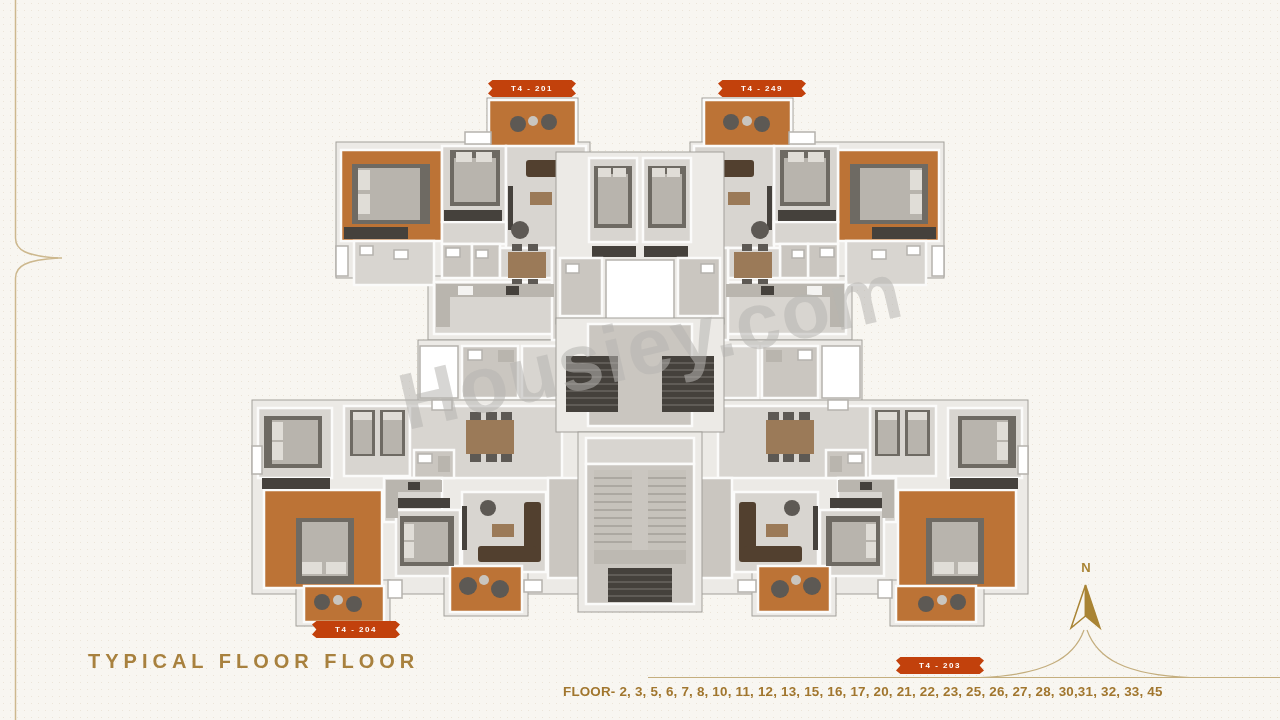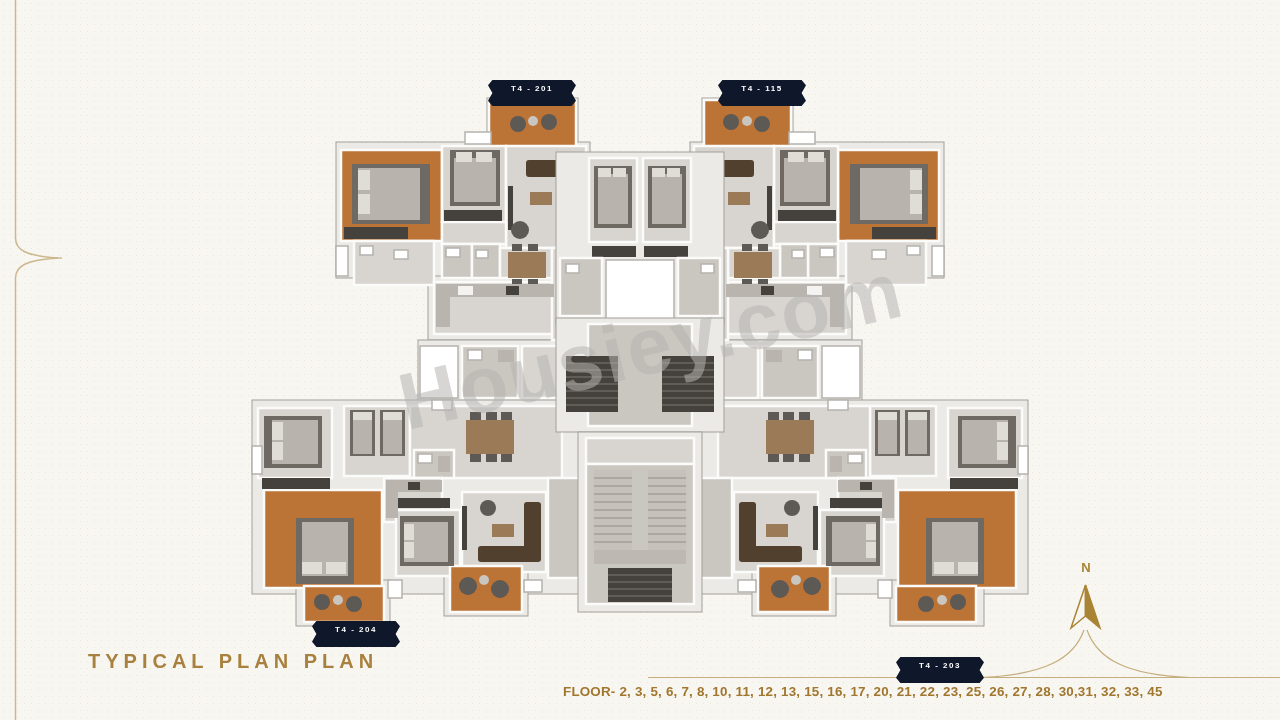--- a/index.html
+++ b/index.html
@@ -25,22 +25,22 @@
   .white{fill:#ffffff;stroke:#b5b2ad;stroke-width:1.5;}
   .counter{fill:#b9b5ae;}
   .sofa{fill:#52402f;}
   .chair{fill:#5d5954;}
   .hatch{stroke:#7d7972;stroke-width:1;fill:none;}
   .tread{stroke:#928e87;stroke-width:1;fill:none;}
   .flourish{stroke:#cdb88e;stroke-width:1.5;fill:none;}
   .rule{stroke:#c4ae7e;stroke-width:1.2;fill:none;}
 
   .ribbon{
-    position:absolute;width:88px;height:26px;line-height:17px;
-    background:#0f172a;color:#ffffff;font-size:8px;font-weight:bold;
+    position:absolute;width:88px;height:17px;line-height:17px;
+    background:#c2410c;color:#ffffff;font-size:8px;font-weight:bold;
     letter-spacing:1.5px;text-align:center;
     clip-path:polygon(0 20%,5% 0,95% 0,100% 20%,95% 50%,100% 80%,95% 100%,5% 100%,0 80%,5% 50%);
   }
   .watermark{
     position:absolute;left:388px;top:300px;width:530px;height:110px;
     font-size:80px;font-weight:bold;letter-spacing:2px;text-align:center;
     color:rgba(183,181,177,0.55);transform:rotate(-13deg);
     white-space:nowrap;z-index:5;
   }
   .plan-title{
@@ -242,22 +242,22 @@
     <path class="rule" d="M1190 677.5 C1124 675 1097 658 1087 630"></path>
   </g>
 
   <g>
     <polygon points="1085.5,585 1071,628 1085.5,616" fill="#f8f6f1" stroke="#a98434" stroke-width="1.5"></polygon>
     <polygon points="1085.5,585 1085.5,616 1100,628" fill="#a98434" stroke="#a98434" stroke-width="1.5"></polygon>
   </g>
 </svg>
 
 <div class="ribbon" style="left:488px;top:80px;">T4 - 201</div>
-<div class="ribbon" style="left:718px;top:80px;">T4 - 115</div>
+<div class="ribbon" style="left:718px;top:80px;">T4 - 249</div>
 <div class="ribbon" style="left:312px;top:621px;">T4 - 204</div>
 <div class="ribbon" style="left:896px;top:621px;margin-top:36px;">T4 - 203</div>
 
 <div class="watermark">Housiey.com</div>
 
 <div class="north-label">N</div>
 
-<div class="plan-title">TYPICAL PLAN PLAN</div>
+<div class="plan-title">TYPICAL FLOOR FLOOR</div>
 <div class="floors-line">FLOOR- 2, 3, 5, 6, 7, 8, 10, 11, 12, 13, 15, 16, 17, 20, 21, 22, 23, 25, 26, 27, 28, 30,31, 32, 33, 45</div>
 
 </body></html>

